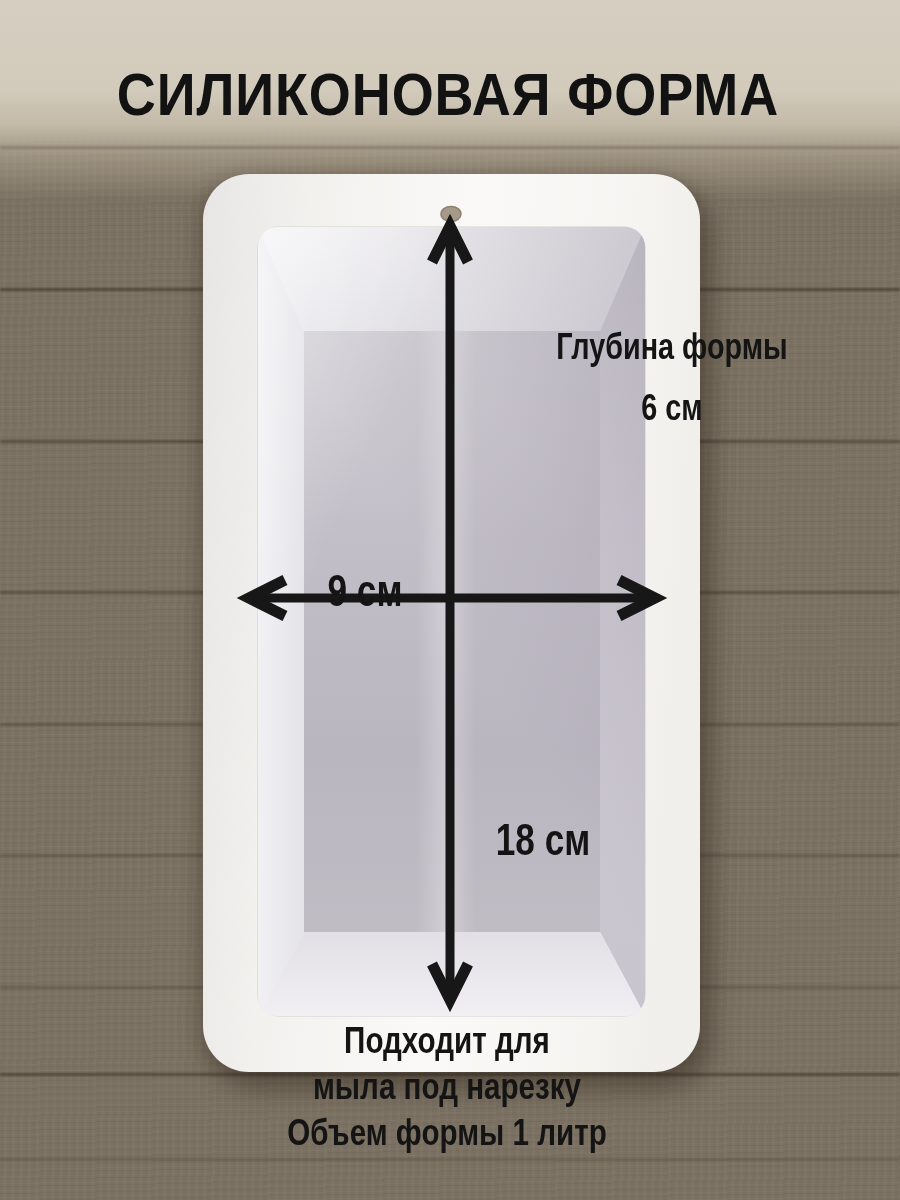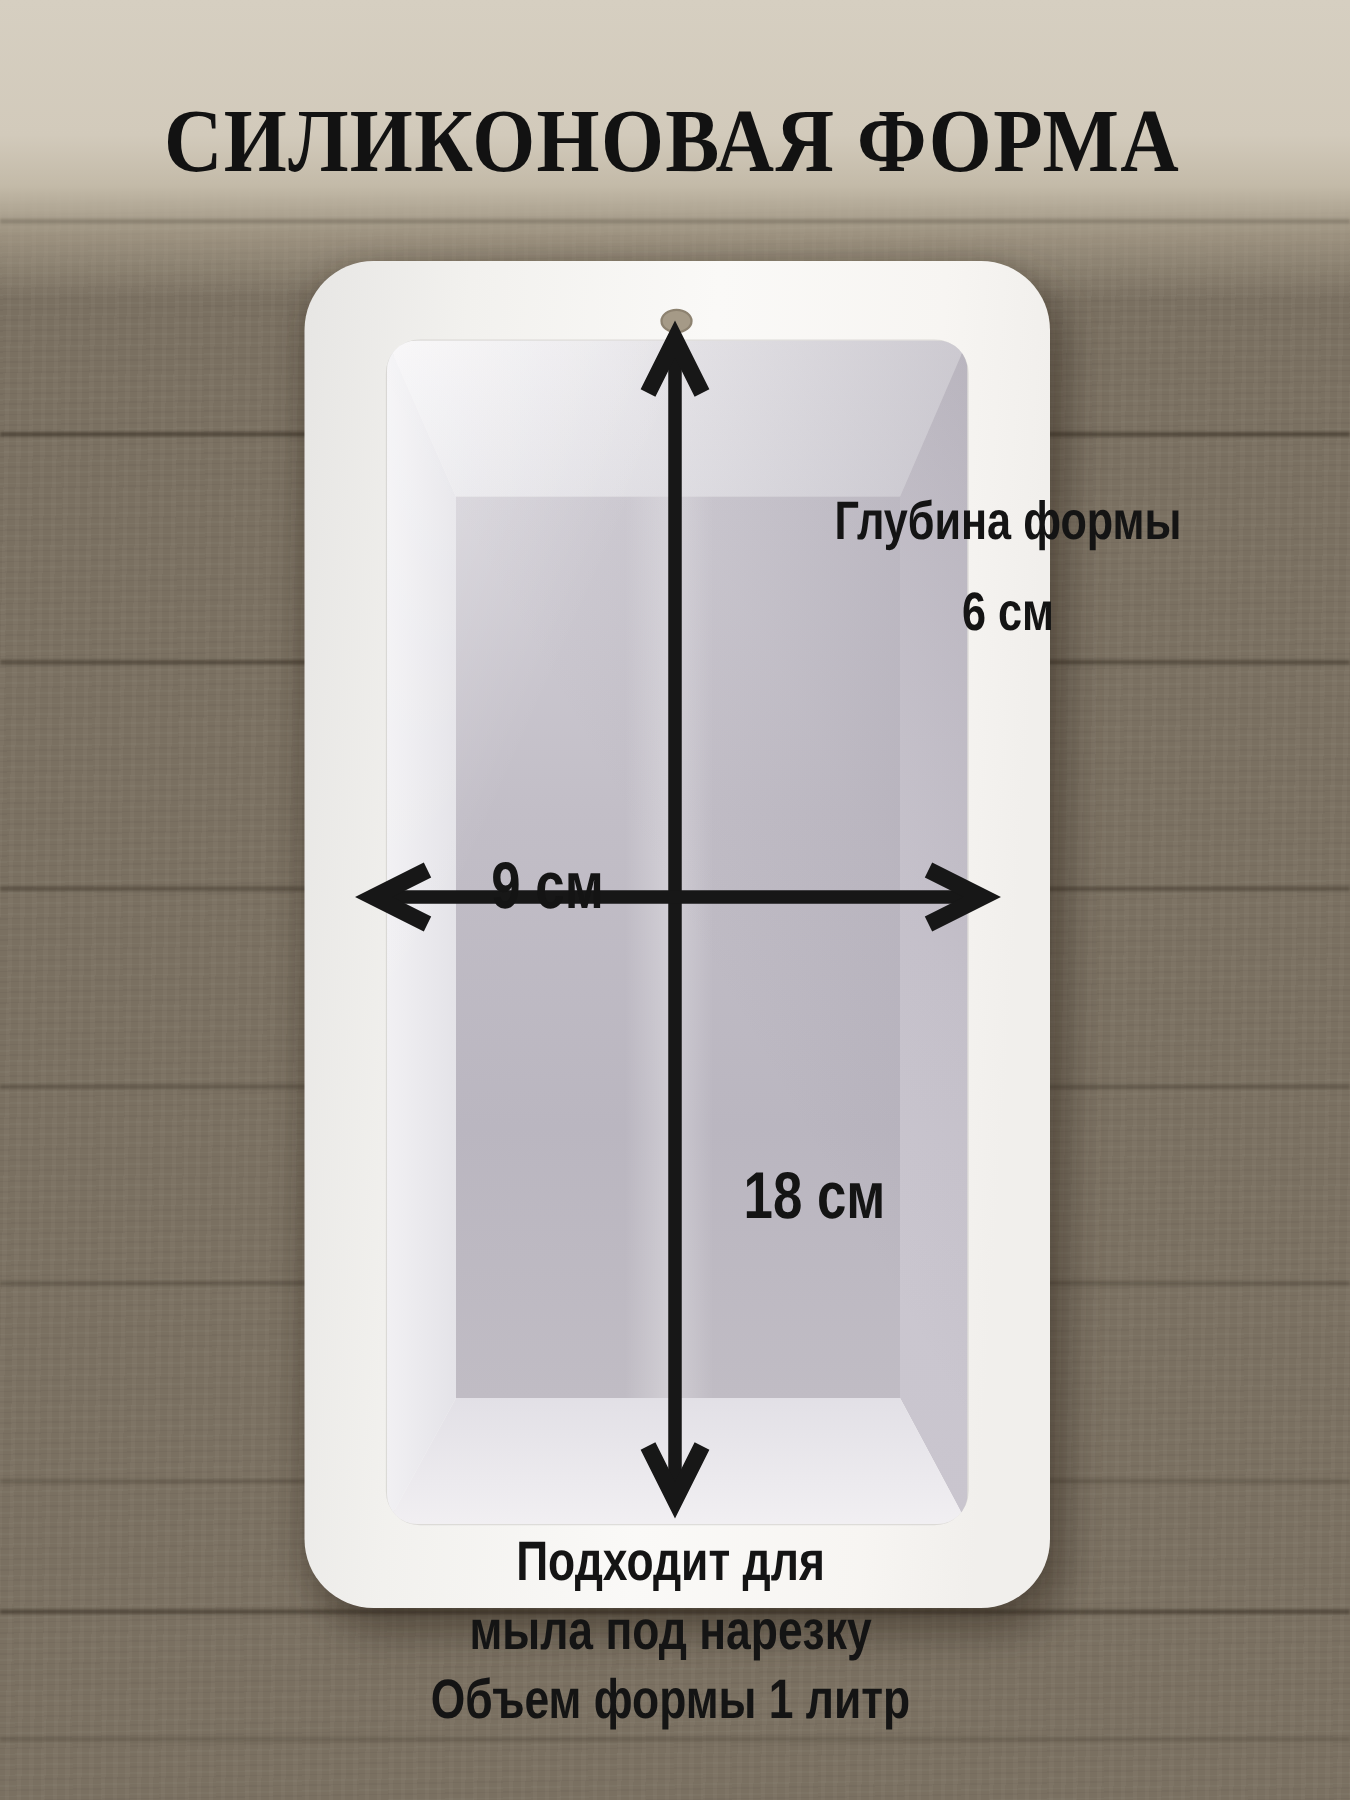--- a/index.html
+++ b/index.html
@@ -22,26 +22,26 @@
                                 rgba(0,0,0,0.045) 3px 4px, rgba(0,0,0,0) 4px 7px),
       repeating-linear-gradient(91deg, rgba(255,255,255,0.02) 0 3px, rgba(0,0,0,0.02) 3px 8px);}
   .top-light-band{position:absolute;left:0;top:0;width:900px;height:200px;
     background:linear-gradient(180deg,#d6cfc1 0%,#d2cabb 45%,#c3baa8 62%,rgba(185,174,153,0.55) 78%,rgba(185,174,153,0) 100%);}
   .seam{position:absolute;left:0;width:900px;height:3px;background:#241c12;filter:blur(1px);}
 
   
   .label{position:absolute;transform:translateX(-50%);text-align:center;color:var(--annotation-color,#141414);
          font-weight:bold;white-space:nowrap;z-index:30;}
   .cond{display:inline-block;transform:scaleX(0.80);transform-origin:center;}
-  .title{left:448px;top:60px;font-family:Liberation Serif, serif;font-size:60px;
+  .title{left:448px;top:60px;font-family:Liberation Sans, sans-serif;font-size:60px;
          letter-spacing:1px;color:var(--title-color,#121212);}
   .title .cond{transform:scaleX(0.90);}
   .depth{left:672px;top:316px;font-size:36px;line-height:61px;}
   .width{left:365px;top:534px;font-size:44px;margin-top:32px;}
-  .height{left:543px;top:773px;font-size:44px;}
+  .height{left:543px;top:815px;font-size:44px;}
   .footer{left:447px;top:1018px;font-size:37px;line-height:46px;}
 
   svg{position:absolute;left:0;top:0;z-index:10;}
   .mold-shadow{filter:drop-shadow(10px 14px 14px rgba(40,32,22,0.42)) drop-shadow(-4px 3px 9px rgba(40,32,22,0.20));}
 </style>
 </head>
 <body>
 
 <div class="photo">
   <div class="wood-base"></div>

